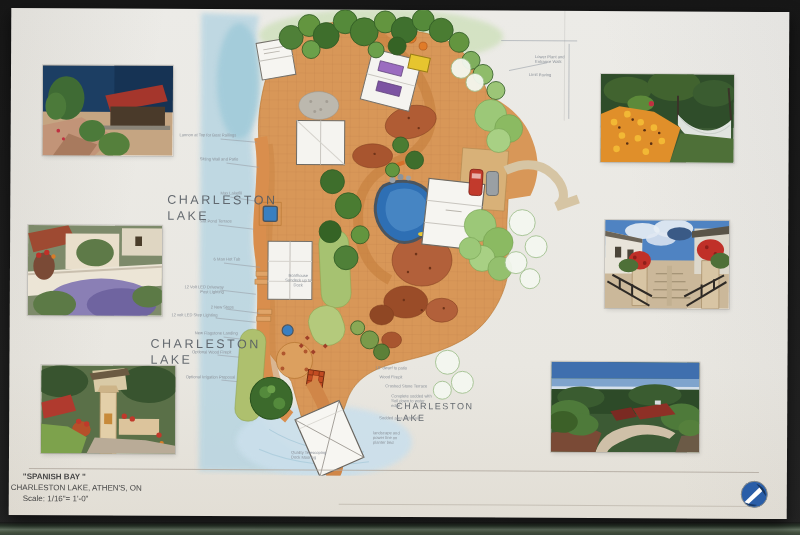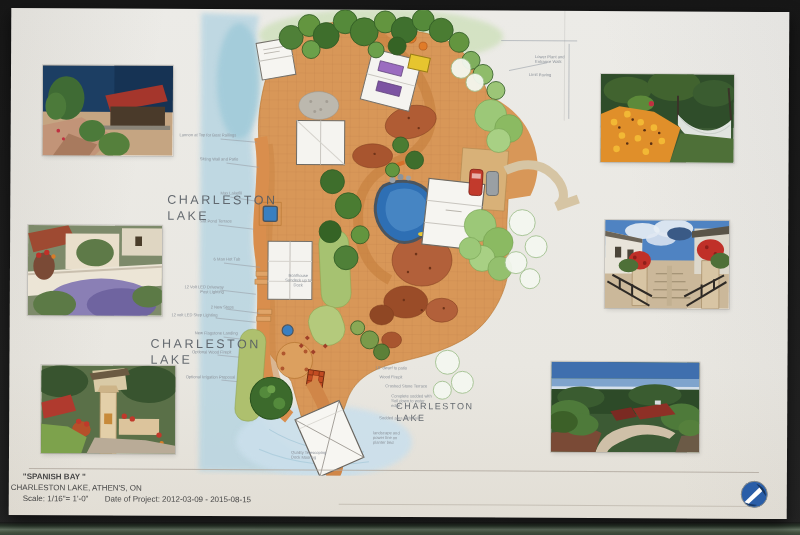--- a/index.html
+++ b/index.html
@@ -488,21 +488,20 @@
         <polygon points="84,66 88,54 100,52 100,66" fill="#6b5a46"></polygon>
         <ellipse cx="94" cy="48" rx="8" ry="6" fill="#55803c"></ellipse>
       </svg>
     </div>
 
     <div class="rule1"></div>
     <div class="rule2"></div>
     <div class="tb" style="left:14px;top:463px;font-weight:bold">"SPANISH BAY "</div>
     <div class="tb" style="left:2px;top:474px">CHARLESTON LAKE, ATHEN'S, ON</div>
     <div class="tb" style="left:14px;top:485px">Scale: 1/16"= 1'-0"</div>
-    <div class="tb" style="left:96px;top:485px">Date of Project: 2012-03-09 - 2015-08-15</div>
 
     <div class="logo">
       <svg viewBox="0 0 30 30" width="29" height="29">
         <circle cx="15" cy="15" r="13.5" fill="#2a5ea8" stroke="#8c8c86" stroke-width="1"></circle>
         <path d="M5,23 L21,7 L24,11 L9,25 Z" fill="#ffffff"></path>
         <path d="M17,4 C23,6 27,11 27,17 L22,10 Z" fill="#16355f"></path>
         <path d="M6,24 C9,27 14,28 18,26 L10,25 Z" fill="#16355f"></path>
       </svg>
     </div>
   </div>

